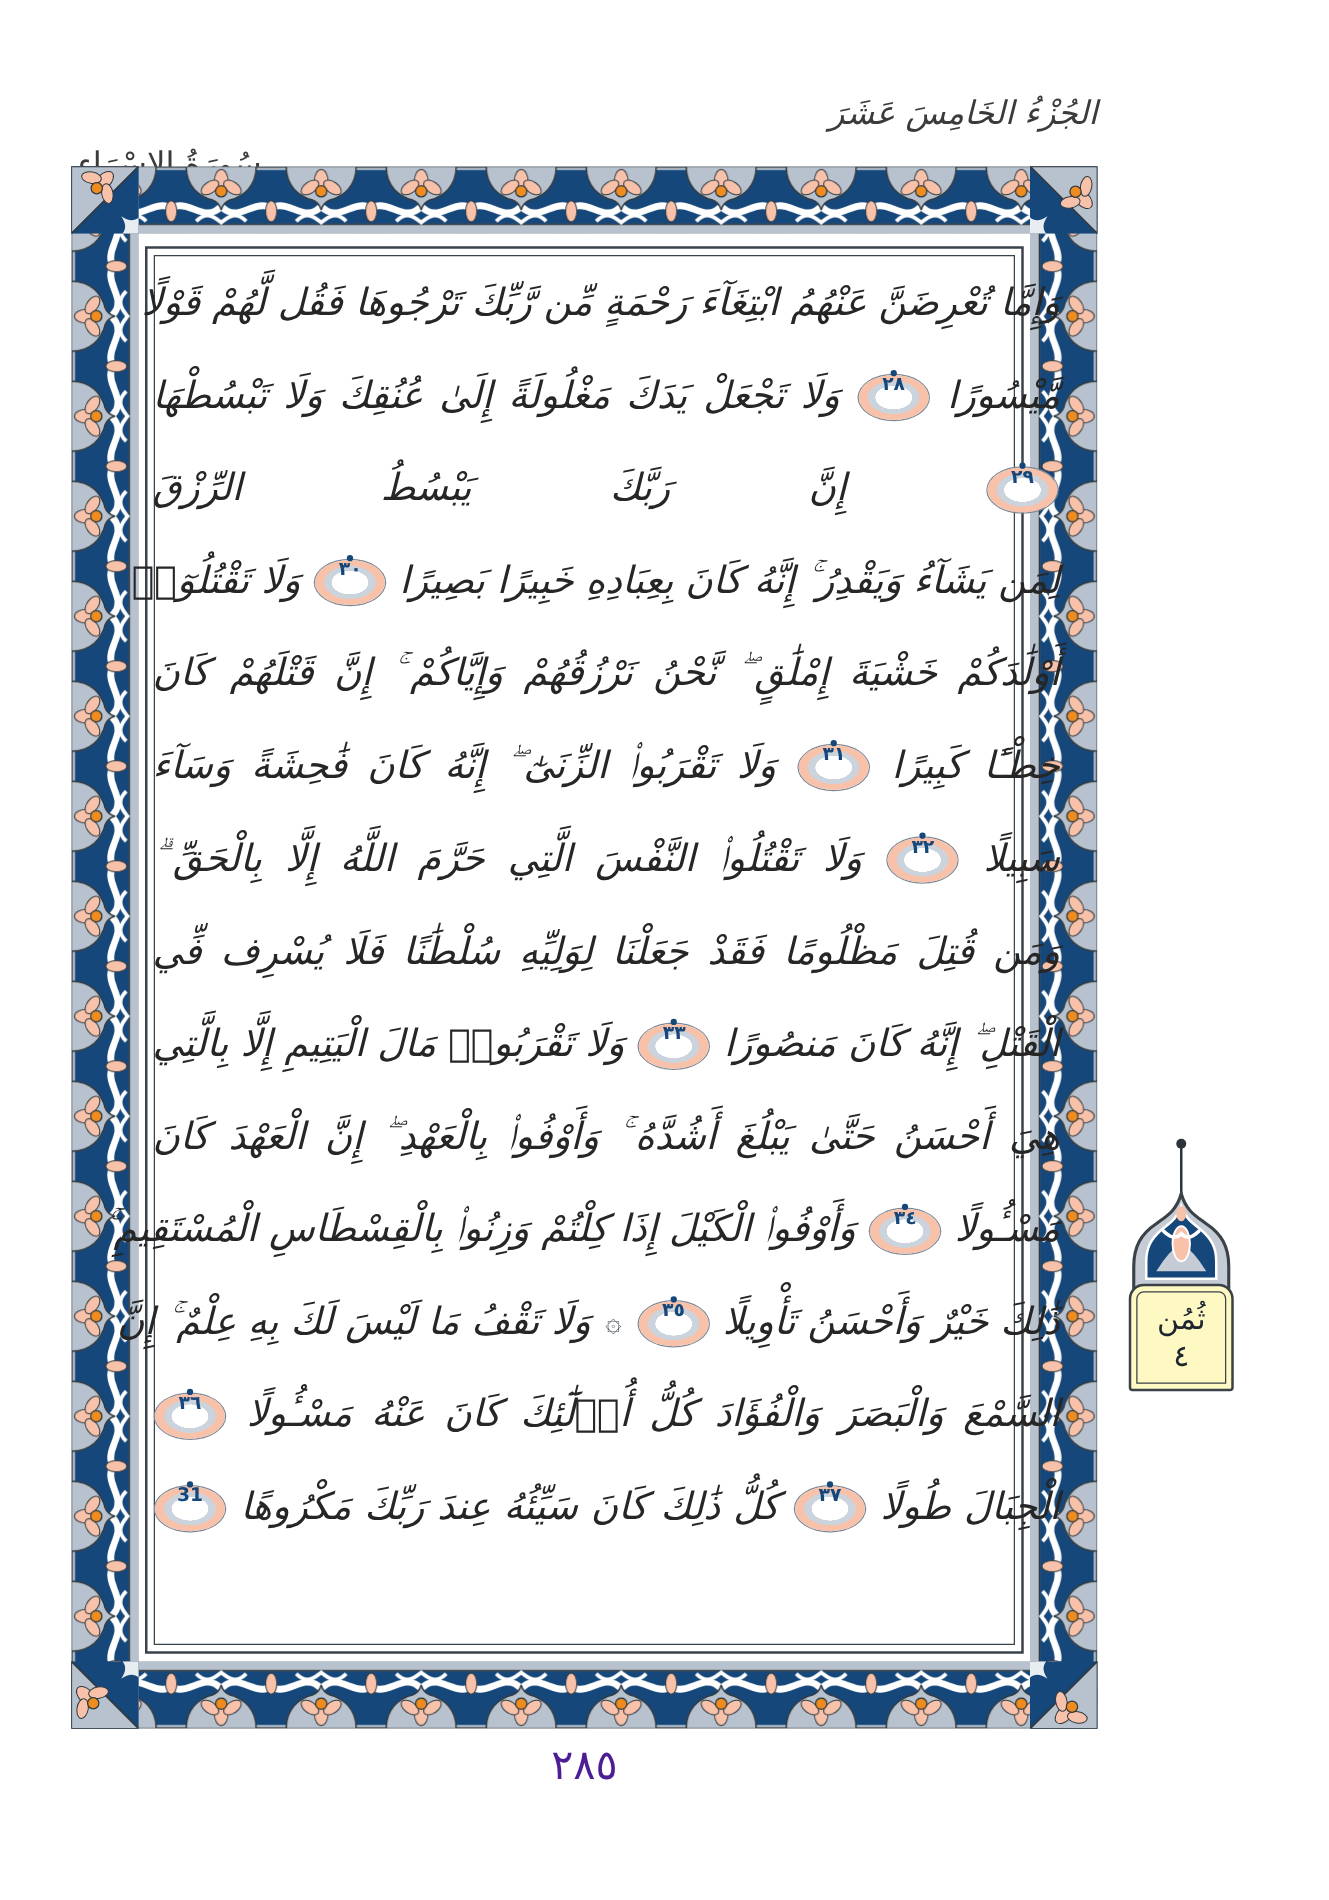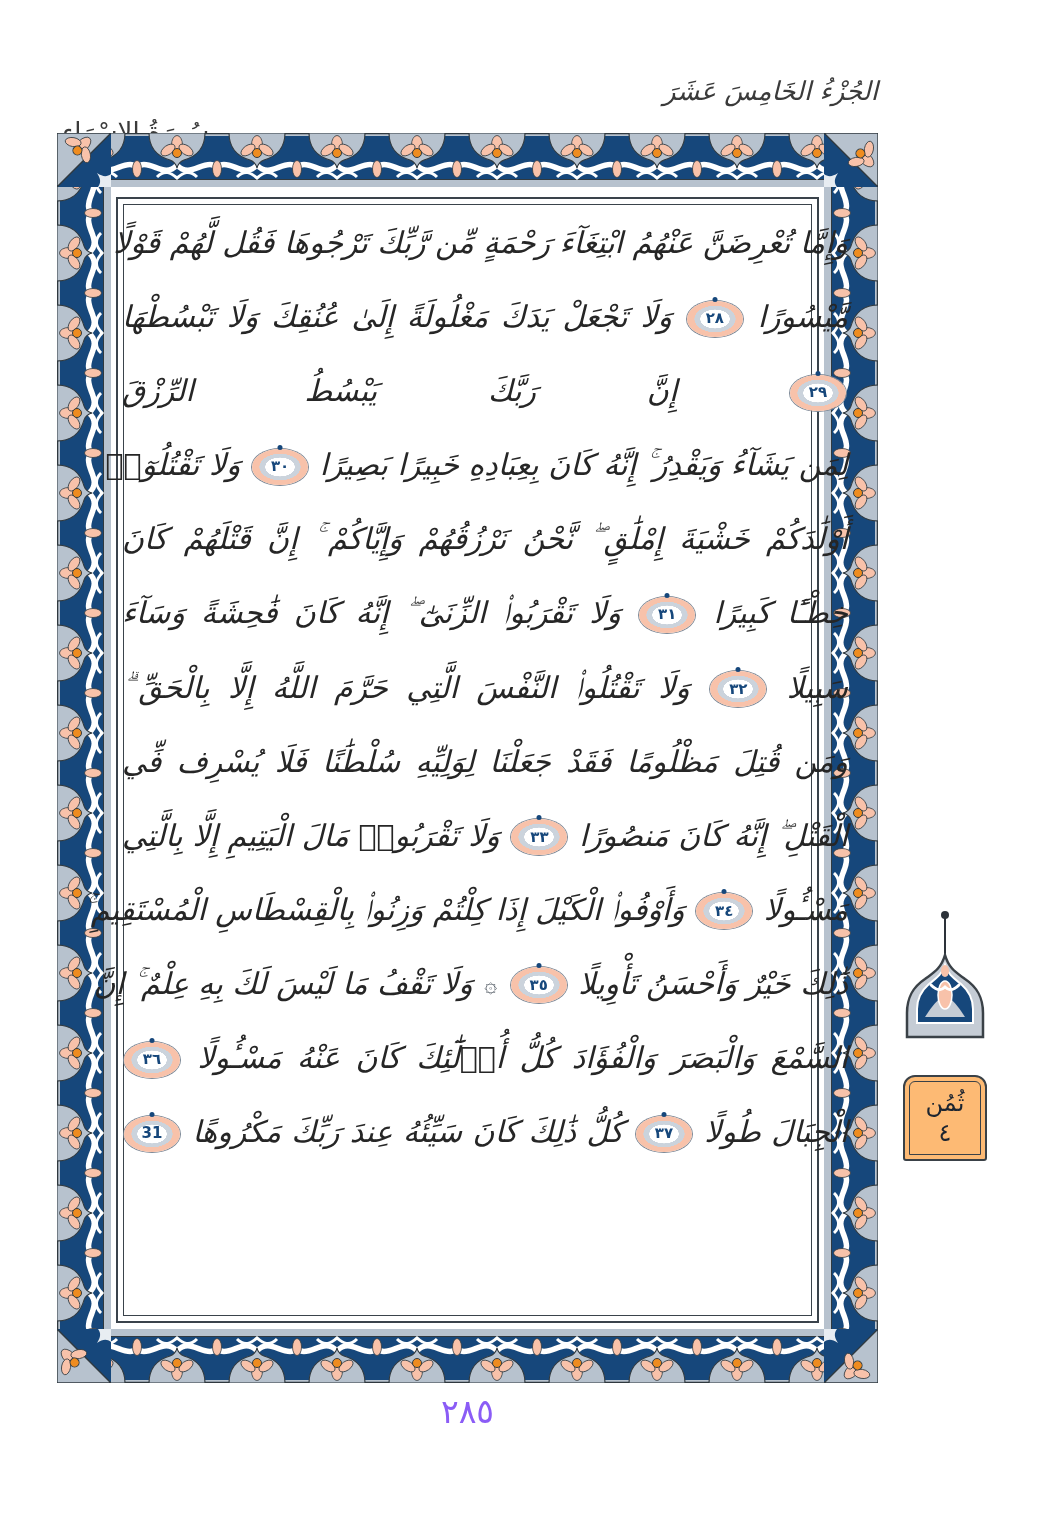--- a/index.html
+++ b/index.html
@@ -27,44 +27,44 @@
 
   
   #rule-frame { position:absolute; left:59px; top:64px; right:59px; bottom:60px;
                 border:2px solid #3a434b; outline:1px solid #3a434b; outline-offset:-8px; }
 
   
   #mushaf-lines { position:absolute; left:122px; top:206px; width:726px; height:1112px; }
   .qline { direction:rtl; height:74.1px; line-height:74.1px; font-size:30px; color:#262626;
            text-align:justify; text-align-last:justify; white-space:nowrap; overflow:visible; }
   .qtext { letter-spacing:0;font-style:italic; }
-  .vmark { display:inline-flex; align-items:center; justify-content:center; vertical-align:middle;
+  .vmark { display:inline-flex; align-items:flex-start; justify-content:center; vertical-align:middle;
            width:56px; height:36px; border-radius:50%; position:relative; margin:0 2px;
            background:radial-gradient(closest-side,#ffffff 0 52%,#cbd3dc 53% 73%,#f8c2aa 74% 100%);
            box-shadow:0 0 0 1px #7c8896; }
   .vmark::before { content:""; position:absolute; top:-4px; left:50%; transform:translateX(-50%);
            width:5px; height:5px; border-radius:50%; background:#16477b; }
   .vnum { font-size:15px; line-height:1; color:#16477b; font-weight:bold; }
   .hstar { font-size:22px; color:#49525c; vertical-align:middle; margin:0 2px; }
 
   
   #thumn-badge { position:absolute; left:895px; top:905px; width:100px; height:230px; }
   #thumn-stem { position:absolute; left:49px; top:12px; width:2px; height:44px; background:#2d333a; }
   #thumn-dot  { position:absolute; left:46px; top:6px; width:8px; height:8px; border-radius:50%; background:#2d333a; }
   #thumn-crown { position:absolute; left:0; top:48px; width:100px; height:86px; }
   #thumn-body { position:absolute; left:8px; top:122px; width:84px; height:86px;
-                background:#fdba74; border:2px solid #3a4147; border-radius:12px 12px 3px 3px;
+                background:#fef9c3; border:2px solid #3a4147; border-radius:12px 12px 3px 3px;
                 outline:1px solid #3a4147; outline-offset:-7px;
-                display:flex; flex-direction:column; align-items:center; justify-content:center; gap:2px;margin-top:48px; }
+                display:flex; flex-direction:column; align-items:center; justify-content:center; gap:2px; }
   #thumn-label { font-size:24px; color:#1d2530; }
   #thumn-value { font-size:24px; color:#1d2530; }
 
   
   #page-number { position:absolute; left:57px; top:1392px; width:821px; text-align:center;
-                 font-size:33px; color:#8b5cf6; letter-spacing:2px; }
+                 font-size:33px; color:#4c1d95; letter-spacing:2px; }
 </style>
 </head>
 <body>
 
 <svg width="0" height="0" style="position:absolute" aria-hidden="true">
   <defs>
     <g id="btile">
       <rect width="80" height="54" fill="#16477B"></rect>
       <rect y="46" width="80" height="8" fill="#B7C2CE"></rect>
       <line x1="0" y1="46.5" x2="80" y2="46.5" stroke="#30393F" stroke-width="1.2"></line>
@@ -169,20 +169,21 @@
     <div class="qline"><span class="qtext">خِطْـًٔا كَبِيرًا</span> <span class="vmark">
         <span class="vnum">٣١</span>
       </span> <span class="qtext">وَلَا تَقْرَبُوا۟ الزِّنَىٰٓ ۖ إِنَّهُ كَانَ فَٰحِشَةً وَسَآءَ</span></div>
     <div class="qline"><span class="qtext">سَبِيلًا</span> <span class="vmark">
         <span class="vnum">٣٢</span>
       </span> <span class="qtext">وَلَا تَقْتُلُوا۟ النَّفْسَ الَّتِي حَرَّمَ اللَّهُ إِلَّا بِالْحَقِّ ۗ</span></div>
     <div class="qline"><span class="qtext">وَمَن قُتِلَ مَظْلُومًا فَقَدْ جَعَلْنَا لِوَلِيِّهِ سُلْطَٰنًا فَلَا يُسْرِف فِّي</span></div>
     <div class="qline"><span class="qtext">الْقَتْلِ ۖ إِنَّهُ كَانَ مَنصُورًا</span> <span class="vmark">
         <span class="vnum">٣٣</span>
       </span> <span class="qtext">وَلَا تَقْرَبُوا۟ مَالَ الْيَتِيمِ إِلَّا بِالَّتِي</span></div>
+    <div class="qline"><span class="qtext">هِيَ أَحْسَنُ حَتَّىٰ يَبْلُغَ أَشُدَّهُ ۚ وَأَوْفُوا۟ بِالْعَهْدِ ۖ إِنَّ الْعَهْدَ كَانَ</span></div>
     <div class="qline"><span class="qtext">مَسْـُٔولًا</span> <span class="vmark">
         <span class="vnum">٣٤</span>
       </span> <span class="qtext">وَأَوْفُوا۟ الْكَيْلَ إِذَا كِلْتُمْ وَزِنُوا۟ بِالْقِسْطَاسِ الْمُسْتَقِيمِ ۚ</span></div>
     <div class="qline"><span class="qtext">ذَٰلِكَ خَيْرٌ وَأَحْسَنُ تَأْوِيلًا</span> <span class="vmark">
         <span class="vnum">٣٥</span>
       </span> <span class="hstar">۞</span> <span class="qtext">وَلَا تَقْفُ مَا لَيْسَ لَكَ بِهِ عِلْمٌ ۚ إِنَّ</span></div>
     <div class="qline"><span class="qtext">السَّمْعَ وَالْبَصَرَ وَالْفُؤَادَ كُلُّ أُو۟لَٰٓئِكَ كَانَ عَنْهُ مَسْـُٔولًا</span> <span class="vmark">
         <span class="vnum">٣٦</span>
       </span></div>
     <div class="qline"><span class="qtext">الْجِبَالَ طُولًا</span> <span class="vmark">

